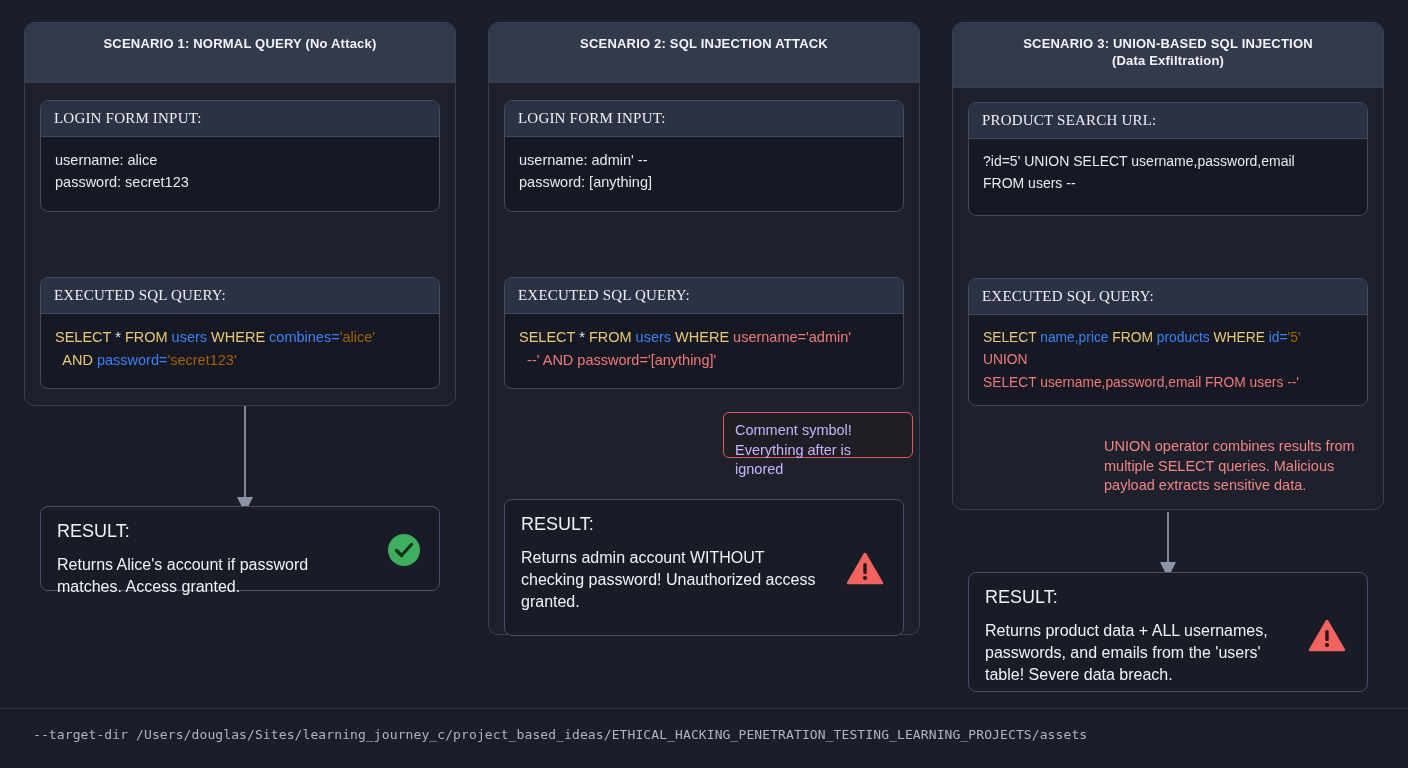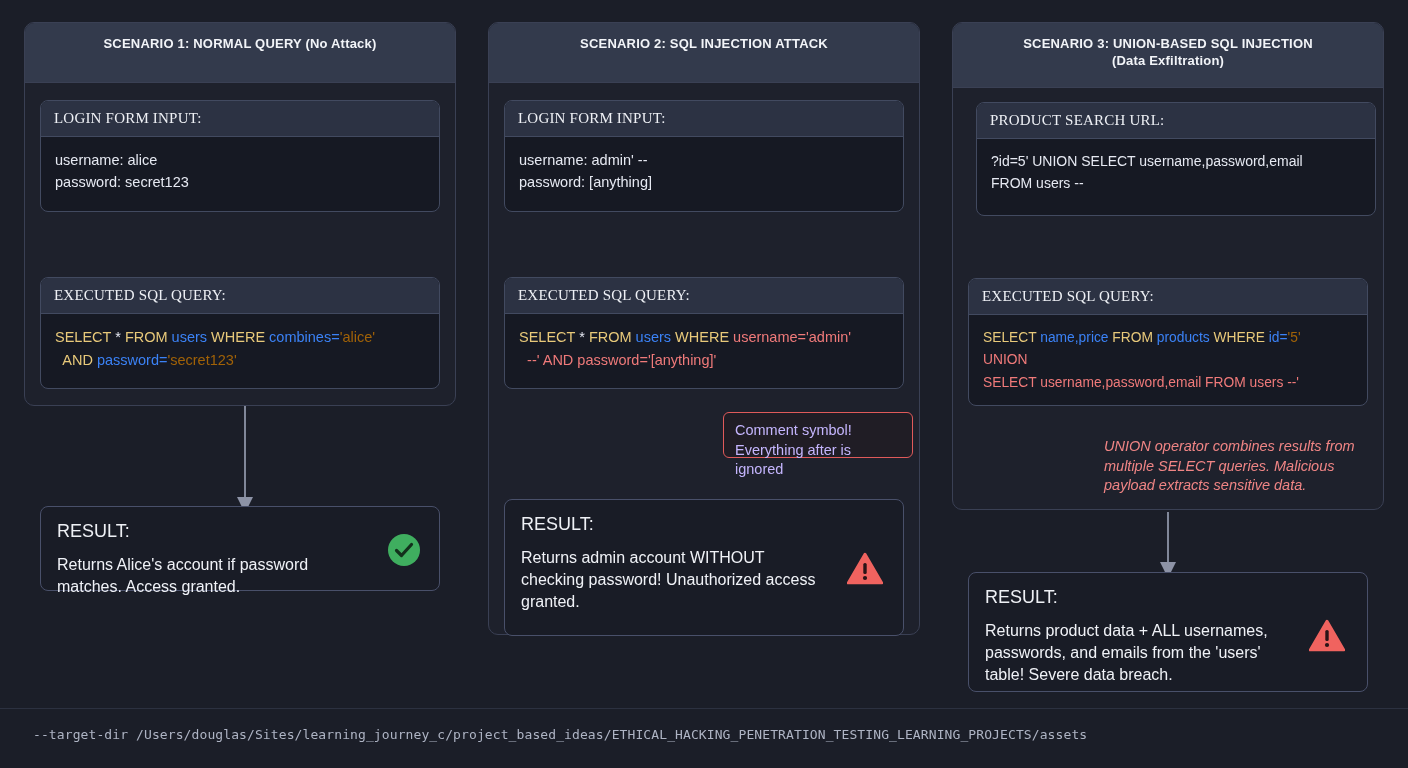--- a/index.html
+++ b/index.html
@@ -101,21 +101,20 @@
     padding:8px 11px;
     color:#c4b5fd;
     font-size:14.5px;
     line-height:1.35;
   }
   .note{
     position:absolute;
     color:#f08585;
     font-size:14.5px;
     line-height:1.35;
-    font-style:italic;
   }
 
   
   .wires{position:absolute;left:0;top:0;width:1408px;height:768px;pointer-events:none;}
 
   
   .footer{
     position:absolute;
     left:0;top:708px;width:1408px;
     border-top:1px solid #2c3140;
@@ -215,21 +214,21 @@
       <rect x="16.3" y="11" width="3.4" height="11" rx="1.6" fill="#2a1417"></rect>
       <circle cx="18" cy="26" r="2.1" fill="#2a1417"></circle>
     </svg>
   </div>
 
   <div class="card" id="card3">
     <div class="card-head" style="white-space:pre-line;">SCENARIO 3: UNION-BASED SQL INJECTION
 (Data Exfiltration)</div>
   </div>
 
-  <div class="panel" style="left:968px;top:102px;width:400px;height:114px;margin-left:8px;">
+  <div class="panel" style="left:968px;top:102px;width:400px;height:114px;">
     <div class="panel-title">PRODUCT SEARCH URL:</div>
     <div class="panel-body" style="font-size:14px;">?id=5' UNION SELECT username,password,email
 FROM users --</div>
   </div>
 
   <div class="panel" style="left:968px;top:278px;width:400px;height:128px;">
     <div class="panel-title">EXECUTED SQL QUERY:</div>
     <div class="panel-body code" style="font-size:13.8px;"><span class="kw">SELECT</span><span class="plain"> name,price </span><span class="kw">FROM</span><span class="plain"> products </span><span class="kw">WHERE</span><span class="plain"> id=</span><span class="str">'5'</span>
 <span class="inj">UNION</span>
 <span class="inj">SELECT username,password,email FROM users --'</span></div>

